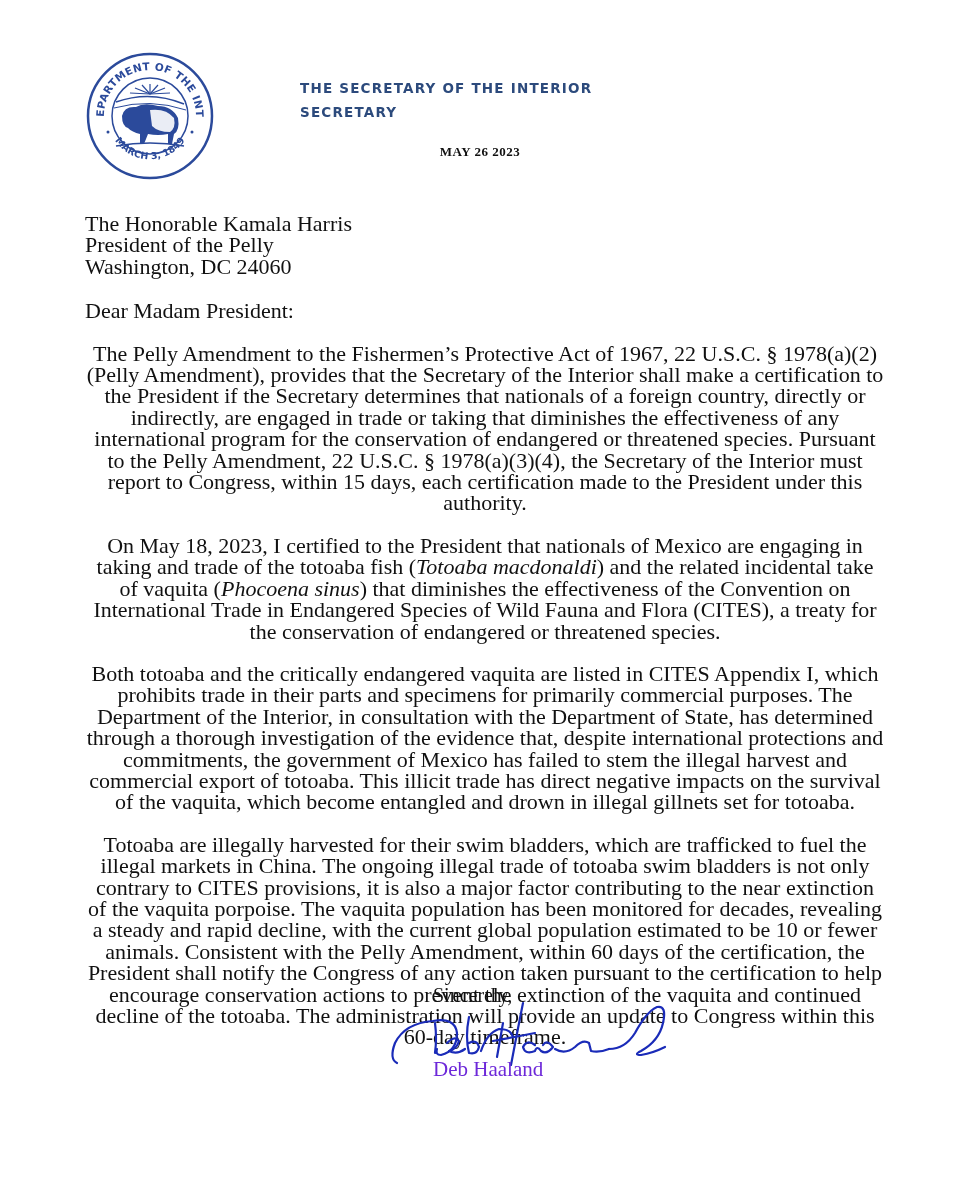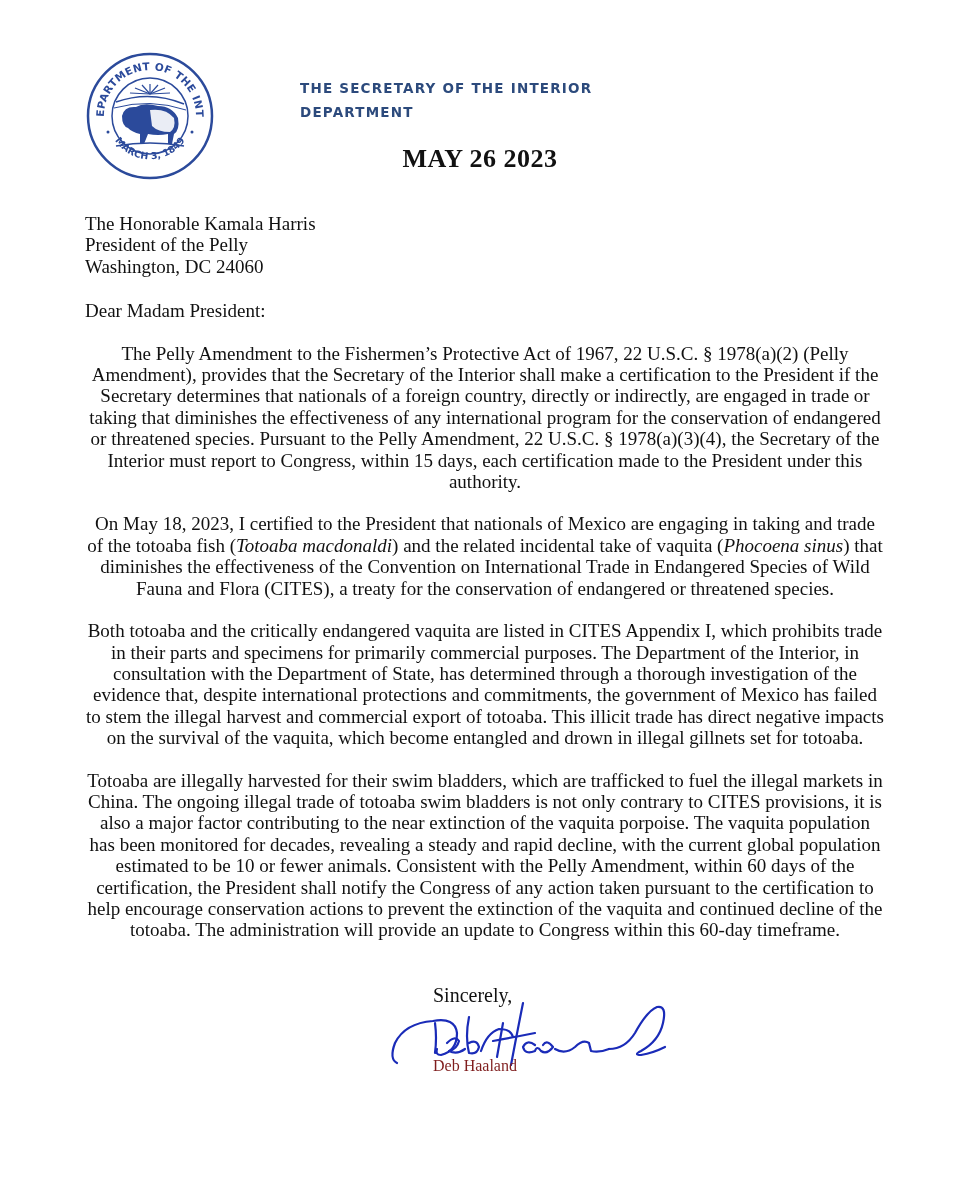--- a/index.html
+++ b/index.html
@@ -1,29 +1,29 @@
 <!DOCTYPE html>
 <html><head>
 <meta charset="utf-8">
 <style>
   html, body { margin: 0; padding: 0; background: #ffffff; }
   body { width: 958px; height: 1186px; position: relative; overflow: hidden; }
   .seal { position: absolute; left: 86px; top: 52px; width: 128px; height: 128px; }
   .letterhead { position: absolute; left: 300px; top: 62px; width: 360px; 
     font-family: "DejaVu Sans", sans-serif; font-weight: bold; color: #2c4a7c; font-size: 13.5px; letter-spacing: 1.2px; line-height: 24px; margin-top: 14px; }
   .date { position: absolute; left: 300px; top: 144px; width: 360px; text-align: center;
-    font-family: "Liberation Serif", serif; font-weight: bold; font-size: 26px; color: #111; letter-spacing: 0.5px; }
+    font-family: "Liberation Serif", serif; font-weight: bold; font-size: 13px; color: #111; letter-spacing: 0.5px; }
   .body-text { position: absolute; left: 85px; top: 213px; width: 800px;
-    font-family: "Liberation Serif", serif; font-size: 19px; line-height: 21.4px; color: #111; }
+    font-family: "Liberation Serif", serif; font-size: 22px; line-height: 21.4px; color: #111; }
   .addr div { white-space: nowrap; }
   .salutation { margin-top: 23px; }
   p { margin: 21px 0 0 0; text-align: center; }
   .closing { position: absolute; left: 433px; top: 984px; font-family: "Liberation Serif", serif; font-size: 20px; color: #111; }
   .signature { position: absolute; left: 385px; top: 993px; width: 290px; height: 80px; }
-  .signer { position: absolute; left: 433px; top: 1057px; font-family: "Liberation Serif", serif; font-size: 16px; color: #7f1d1d; }
+  .signer { position: absolute; left: 433px; top: 1057px; font-family: "Liberation Serif", serif; font-size: 21px; color: #6d28d9; }
 </style>
 </head>
 <body>
 
 <div class="seal">
   <svg width="128" height="128" viewBox="0 0 128 128">
     <defs>
       <path id="topArc" d="M 18 64 A 46 46 0 0 1 110 64"></path>
       <path id="botArc" d="M 24 78 A 42 42 0 0 0 104 78"></path>
     </defs>
@@ -51,21 +51,21 @@
     <path d="M 28 56 Q 64 46 100 58" stroke="#2b4a9b" stroke-width="1" fill="none"></path>
 
     <path d="M 36 64 Q 38 54 50 55 Q 58 50 72 54 Q 86 54 92 66 Q 94 78 88 82 L 86 92 L 82 92 L 82 82 Q 72 84 62 82 L 58 92 L 54 92 L 54 82 Q 46 80 42 76 Q 36 74 36 64 Z" fill="#2b4a9b"></path>
     <path d="M 64 58 Q 80 56 88 66 Q 90 76 84 80 Q 72 80 66 74 Z" fill="#ffffff" opacity="0.9"></path>
     <path d="M 30 94 Q 64 88 98 94" stroke="#2b4a9b" stroke-width="1.5" fill="none"></path>
   </svg>
 </div>
 
 <div class="letterhead">
   <div>THE SECRETARY OF THE INTERIOR</div>
-  <div>DEPARTMENT</div>
+  <div>SECRETARY</div>
 </div>
 
 <div class="date">MAY 26 2023</div>
 
 <div class="body-text">
   <div class="addr">
     <div>The Honorable Kamala Harris</div>
     <div>President of the Pelly</div>
     <div>Washington, DC 24060</div>
   </div>

